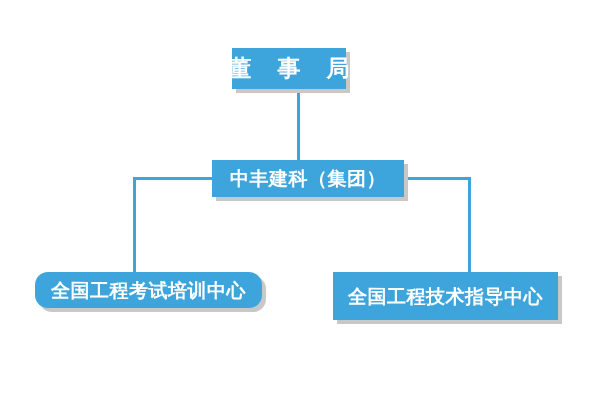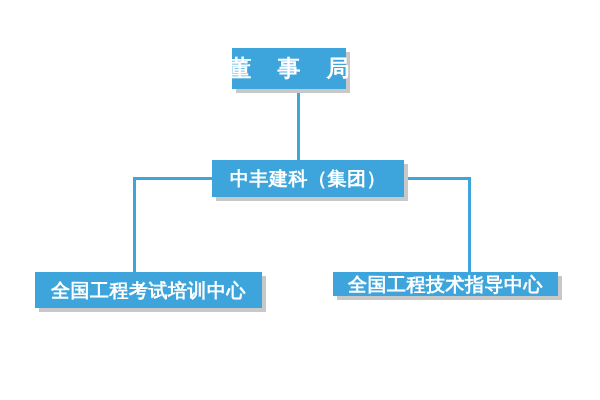--- a/index.html
+++ b/index.html
@@ -71,27 +71,28 @@
   .node-group .node-label {
     letter-spacing: 0.5px;
   }
 
   .node-exam {
     left: 35px;
     top: 272px;
     width: 227px;
     height: 36px;
     font-size: 19px;
+    border-radius: 13px;
   }
 
   .node-tech {
     left: 333px;
     top: 272px;
     width: 225px;
-    height: 24px;
+    height: 48px;
     font-size: 19px;
   }
   .node-exam .node-label,
   .node-tech .node-label {
     letter-spacing: 0.5px;
   }
 </style>
 </head>
 <body>
 

